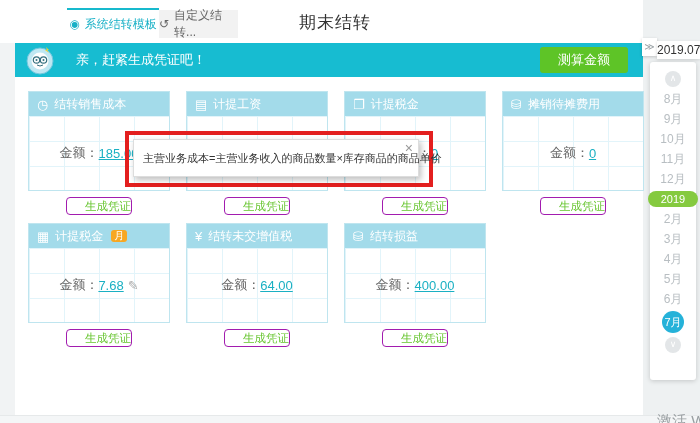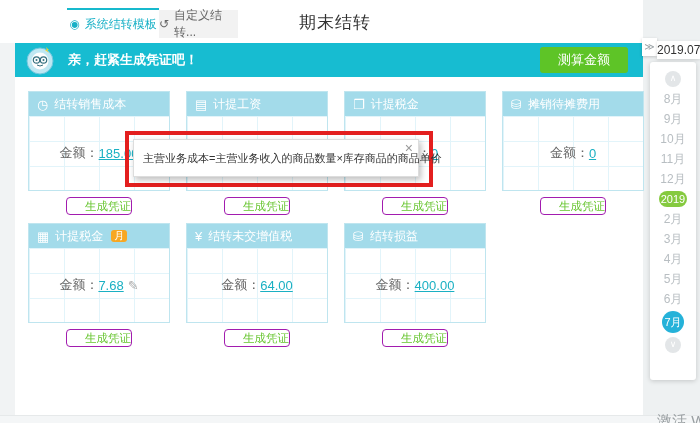--- a/index.html
+++ b/index.html
@@ -14,21 +14,21 @@
   
   .tab { position:absolute; height:30px; display:flex; align-items:center; justify-content:center; gap:5px; font-size:12px; cursor:pointer; }
   .tab-active { left:67px; top:8px; width:92px; border-top:2px solid #17b9cd; background:#fff; color:#17b0c6; }
   .tab-inactive { left:159px; top:10px; width:79px; height:28px; background:#f2f2f2; color:#666; }
   .tab .ticon { font-size:12px; }
   .page-title { position:absolute; left:299px; top:11px; font-size:17px; color:#333; letter-spacing:1px; }
 
   
   .banner { position:absolute; left:15px; top:43px; width:628px; height:34px; background:#17bcd1; display:flex; align-items:center; }
   .mascot { margin-left:10px; width:30px; height:30px; flex:none; }
-  .banner-msg { color:#fff; font-size:13px; margin-left:13px;font-weight:bold; }
+  .banner-msg { color:#fff; font-size:13px; margin-left:21px; }
   .calc-btn { position:absolute; right:15px; top:4px; width:88px; height:26px; background:#5ec427; color:#fff; border:none; border-radius:3px; font-size:13px; cursor:pointer; font-family:inherit; }
 
   
   .card { position:absolute; width:142px; height:100px; border:1px solid #bfe5ef; background:#fff; }
   .card-h { height:24px; background:#a3dbea; color:#fff; font-size:12px; display:flex; align-items:center; gap:6px; padding-left:8px; }
   .ci { font-size:13px; line-height:1; }
   .card-b { position:relative; height:74px; display:flex; align-items:center; justify-content:center; font-size:13px; color:#666;
     background-image:linear-gradient(#e2f4fa 1px, transparent 1px),linear-gradient(90deg,#e2f4fa 1px, transparent 1px);
     background-size:100% 25px, 35px 100%; }
   .amt { color:#1ab0c3; text-decoration:underline; cursor:pointer; }
@@ -43,21 +43,21 @@
   
   .anno { position:absolute; left:125px; top:131px; width:308px; height:56px; border:4px solid #e31f1f; z-index:30; background:transparent; }
   .tip { position:absolute; left:4px; top:4px; right:10px; bottom:6px; background:#fff; border:1px solid #ddd; box-shadow:2px 3px 6px rgba(0,0,0,.25); display:flex; align-items:center; padding:0 9px; font-size:11px; color:#333; white-space:nowrap; }
   .tip-close { position:absolute; top:1px; right:5px; color:#999; font-size:14px; cursor:pointer; line-height:1; }
 
   
   .collapse-tab { position:absolute; left:642px; top:38px; width:15px; height:18px; background:#fff; box-shadow:0 1px 3px rgba(0,0,0,.2); color:#98a0a4; font-size:10px; text-align:center; line-height:18px; cursor:pointer; z-index:5; }
   .period { position:absolute; left:657px; top:41px; width:43px; height:18px; background:#fff; box-shadow:0 1px 3px rgba(0,0,0,.15); font-size:12px; color:#333; text-align:left; line-height:18px; z-index:5; }
   .mpanel { position:absolute; left:650px; top:62px; width:46px; height:318px; background:#fff; border-radius:3px; box-shadow:0 1px 5px rgba(0,0,0,.18); display:flex; flex-direction:column; align-items:center; padding-top:7px; font-size:12px; color:#b8bec2; z-index:4; }
   .m { width:26px; text-align:center; word-break:break-all; line-height:16px; margin:2px 8px; cursor:pointer; }
-  .m-year { background:#85ca3f; color:#fff; border-radius:9px; width:28px; line-height:16px; font-size:11px; word-break:normal; }
+  .m-year { background:#85ca3f; color:#fff; border-radius:9px; width:50px; line-height:16px; font-size:11px; word-break:normal; }
   .m-sel { background:#25b2d9; color:#fff; border-radius:50%; width:22px; height:22px; line-height:22px; font-size:11px; word-break:normal; }
   .chev { width:16px; height:16px; border-radius:50%; background:#e3e6e8; color:#fff; font-size:9px; line-height:15px; text-align:center; margin:2px 0; cursor:pointer; }
 
   
   .wm { position:absolute; left:657px; top:412px; width:43px; overflow:hidden; color:#9aa0a3; z-index:6; }
   .wm-1 { font-size:15px; white-space:nowrap; }
   .wm-2 { font-size:8px; white-space:nowrap; color:#a6abae; }
 </style>
 </head>
 <body>

